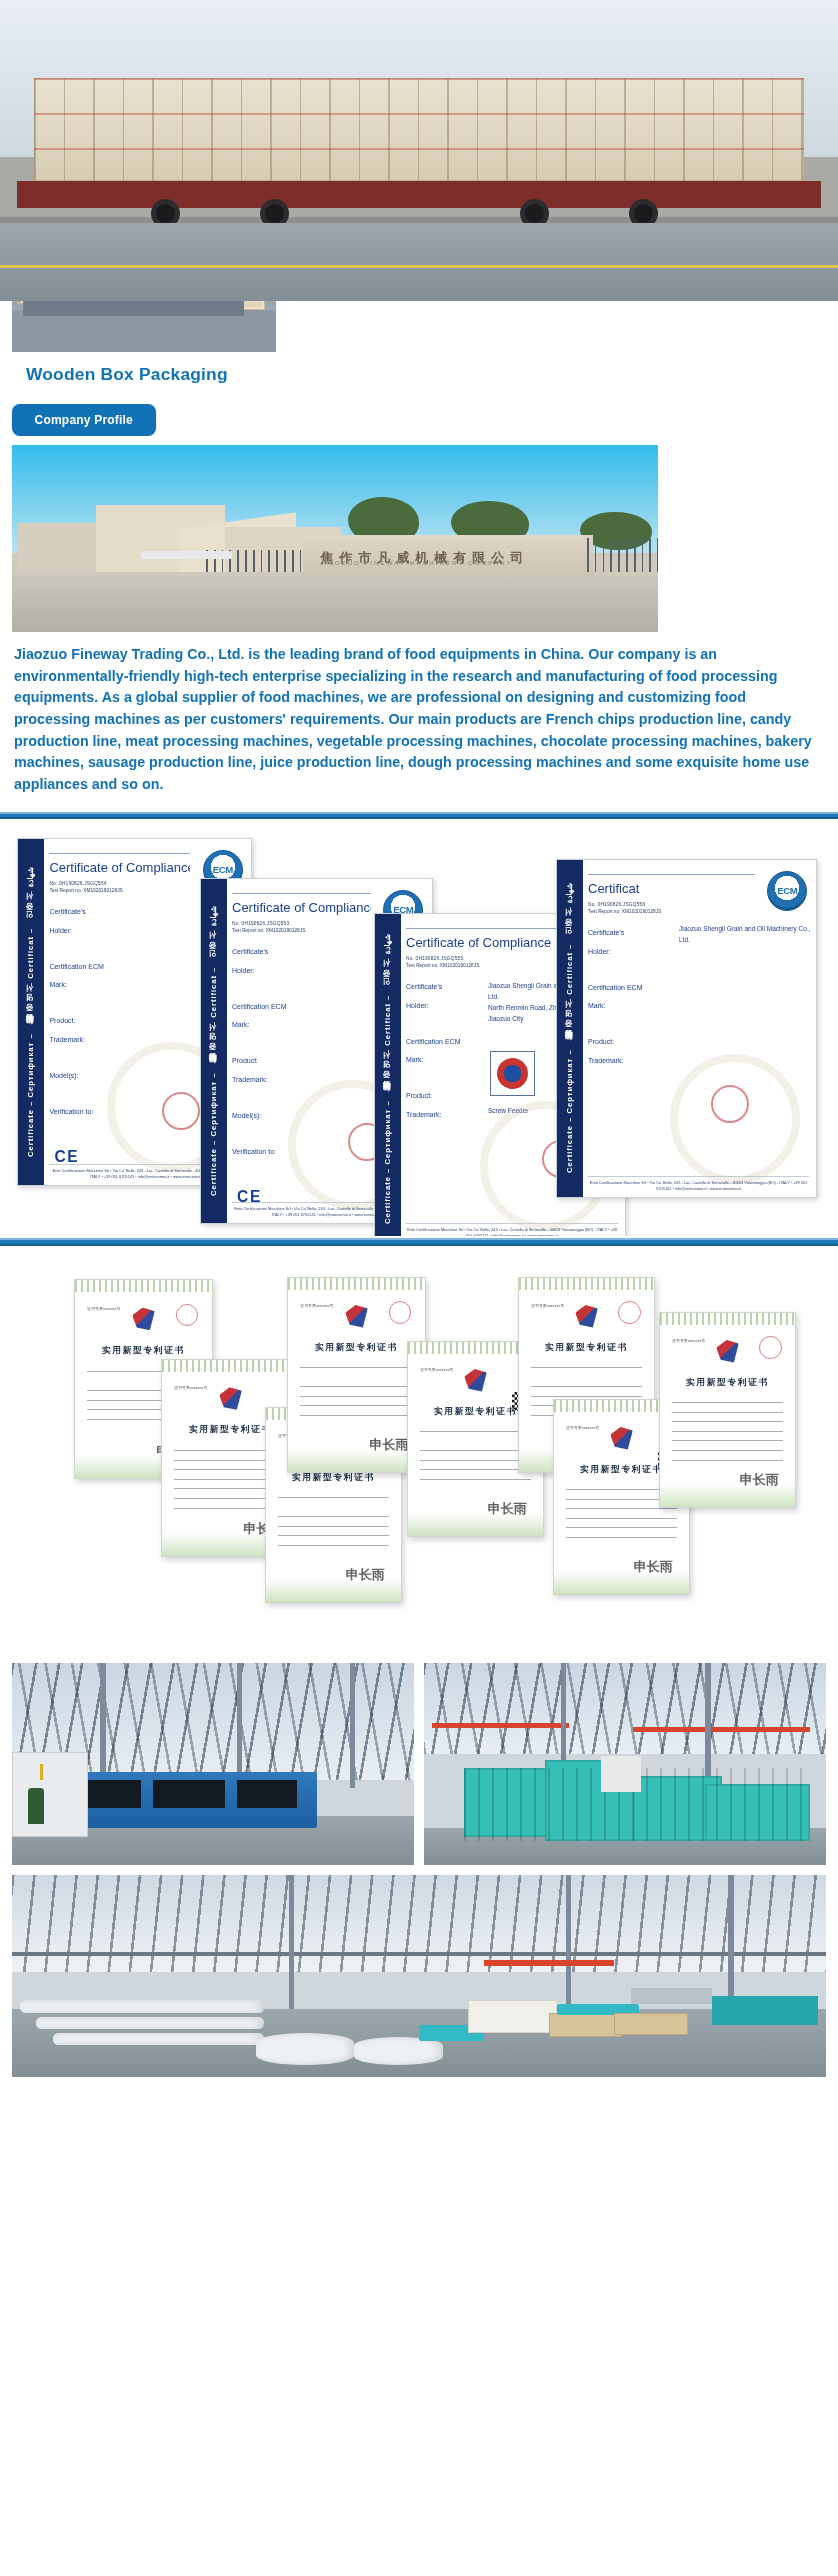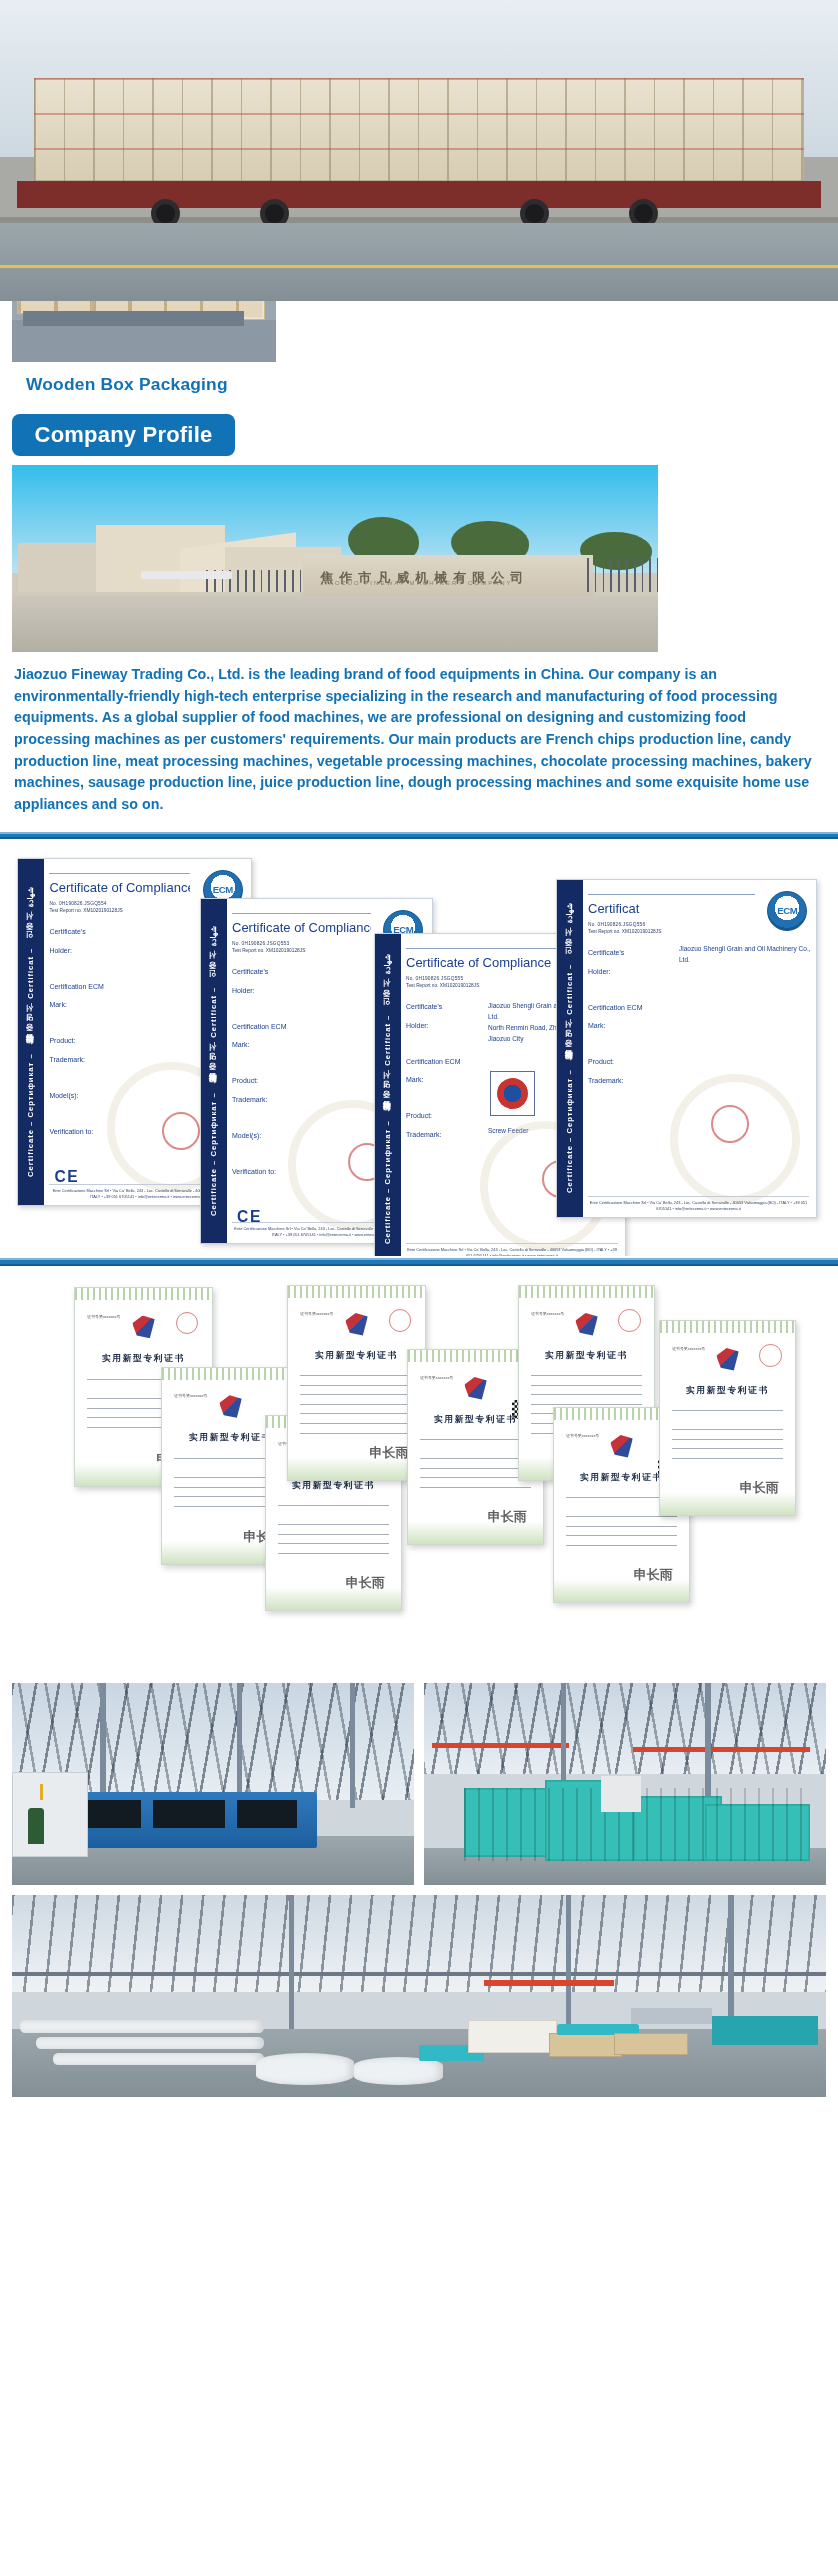--- a/index.html
+++ b/index.html
@@ -10,21 +10,21 @@
     -webkit-font-smoothing:antialiased;
   }
   .page { width:838px; position:relative; }
 
   
   .badge-row { padding:10.4px 0 8.7px 12px; }
   .badge {
     display:inline-block;
     background:#1272b6;
     color:#ffffff;
-    font-size:22px;
+    font-size:12px;
     font-weight:bold;
     letter-spacing:0.2px;
     padding:9.6px 22.6px 10.4px 22.6px;
     border-radius:7.8px;
     line-height:1;
   }
 
   
   .gallery3 {
     display:flex;
@@ -165,20 +165,21 @@
   .cert .footer { position:absolute; left:31px; right:7px; bottom:5.2px; color:#2b3f6b; font-size:3.9px; text-align:center; line-height:1.6; border-top:0.9px solid #c3cbd8; padding-top:2.6px; }
 
   
   .patent-collage { position:relative; width:838px; height:417px; background:#ffffff; overflow:hidden; }
   .patent {
     position:absolute;
     background:#ffffff;
     border:0.9px solid #cdd6cf;
     box-shadow:1.7px 2.6px 6px rgba(0,0,0,.18);
     overflow:hidden;
+    margin-top:12px;
   }
   .patent .orn-t { position:absolute; left:0; right:0; top:0; height:12px; background:repeating-linear-gradient(90deg,#7fae63 0 1.7px, rgba(255,255,255,0) 1.7px 6px); opacity:.55; }
   .patent .orn-b { position:absolute; left:0; right:0; bottom:0; height:22.6px; background:linear-gradient(0deg,#cfe3c2,rgba(255,255,255,0)); }
   .patent .pno { position:absolute; left:9%; top:13%; color:#4b5b4b; font-size:3.9px; }
   .patent .emblem { position:absolute; left:50%; top:14%; transform:translateX(-50%); width:22.6px; height:22.6px;
      background:linear-gradient(135deg,#c4323a 0 48%, #2f4b9b 48% 100%);
      clip-path:polygon(46% 0,100% 16%,78% 100%,20% 88%,0 34%); }
   .patent .ptitle {
     position:absolute; left:0; right:0; top:33%;
     text-align:center; color:#20304a; font-size:8.7px; font-weight:bold; letter-spacing:1.7px;

